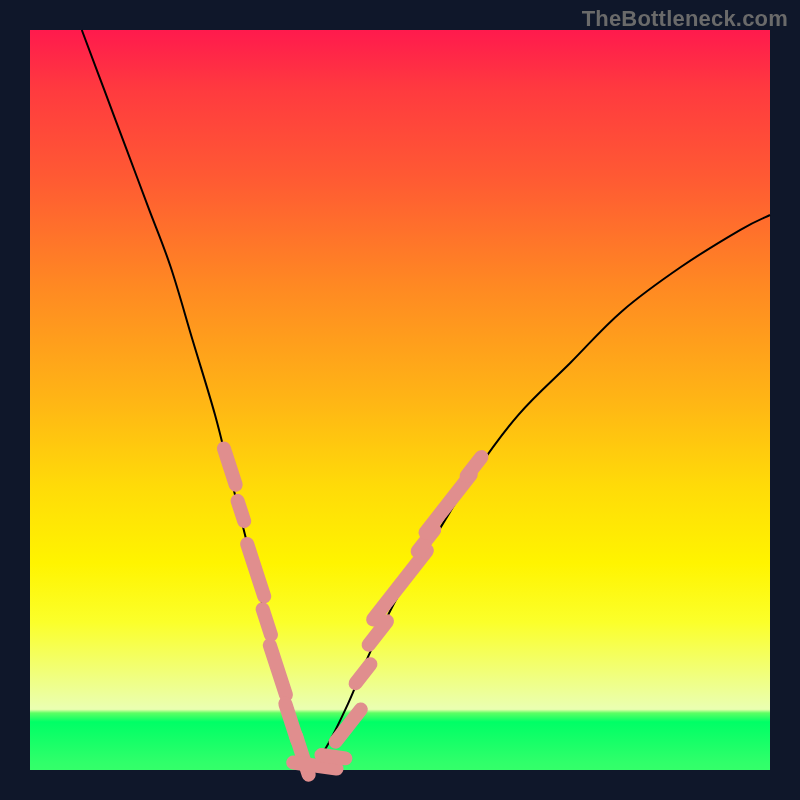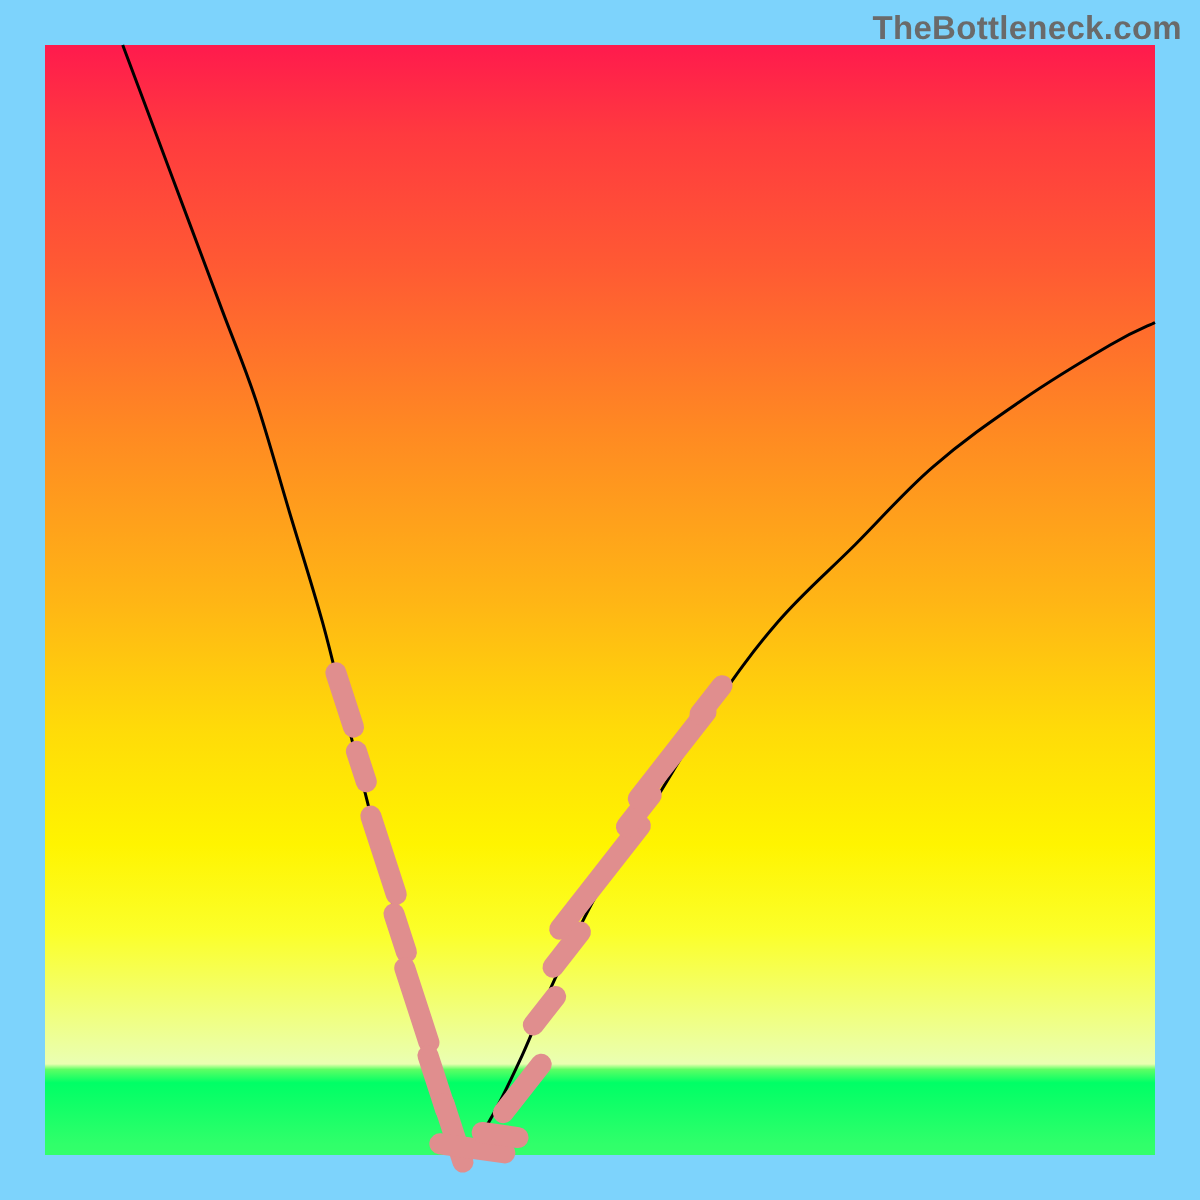--- a/index.html
+++ b/index.html
@@ -8,21 +8,21 @@
     width: 800px;
     height: 800px;
     background: #000;
     font-family: Arial, Helvetica, sans-serif;
     overflow: hidden;
   }
   .frame {
     position: relative;
     width: 800px;
     height: 800px;
-    background: #7dd3fc;
+    background: #0f172a;
   }
   .plot-area {
     position: absolute;
     left: 30px;
     top: 30px;
     width: 740px;
     height: 740px;
     
     background: linear-gradient(
       to bottom,

